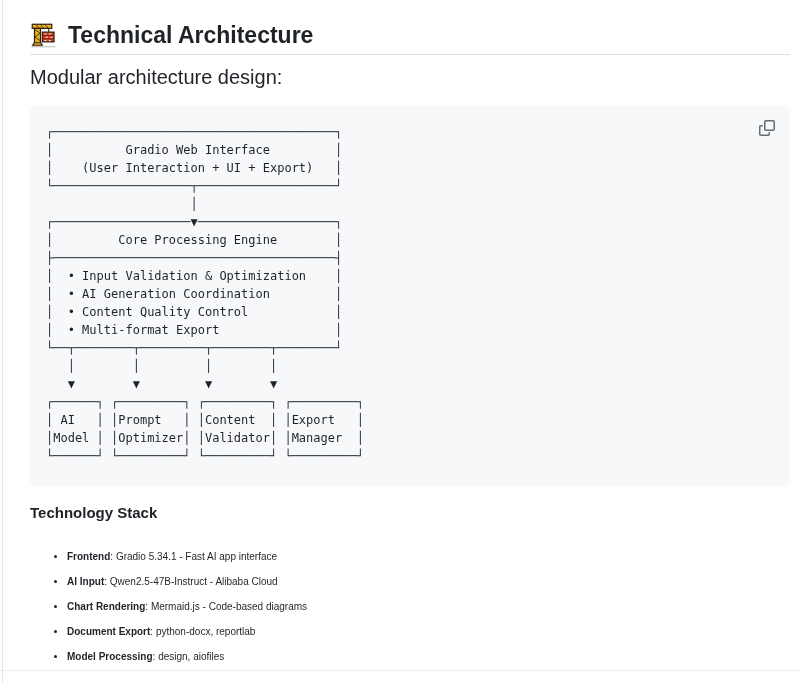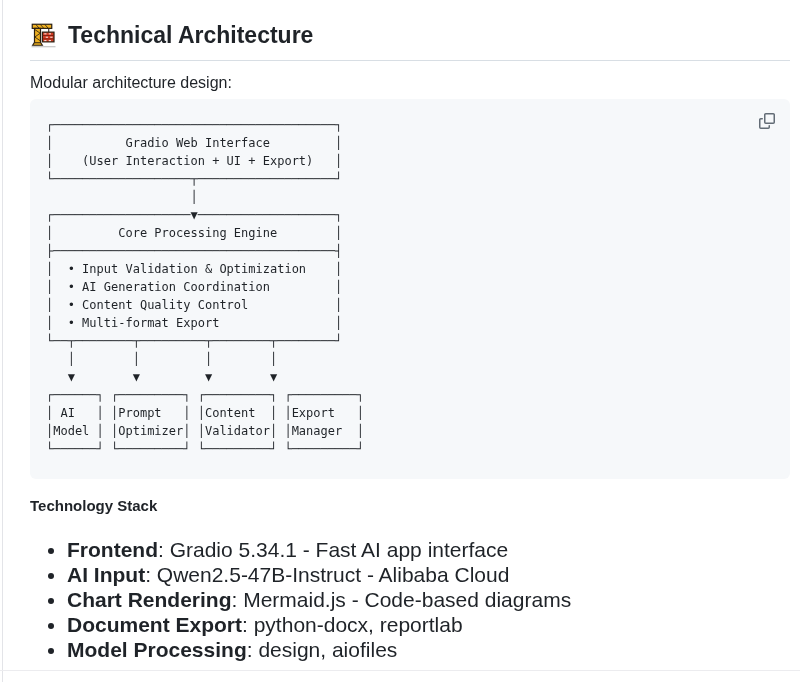--- a/index.html
+++ b/index.html
@@ -16,27 +16,27 @@
     background:#e3e4e8;
   }
   .bottom-divider {
     position:absolute; left:0; top:670px; width:800px; height:1px;
     background:#ececef;
   }
   .content { padding:20px 10px 0 30px; width:760px; box-sizing:content-box; }
 
   .section-heading {
     display:flex; align-items:center; gap:11px;
-    margin:0; padding-bottom:10px;
+    margin:0; padding-bottom:4px;
     border-bottom:1px solid #d8dee4;
     font-size:23px; font-weight:600; line-height:30px;
   }
   .emoji-icon { width:27px; height:27px; flex:0 0 auto; display:inline-block; }
 
-  .intro { margin:10px 0 4px; font-size:16px; line-height:24px; }
+  .intro { margin:10px 0 17px; font-size:20px; line-height:24px; }
 
   .code-block {
     position:relative;
     background:#f6f8fa;
     border-radius:6px;
     padding:17px 16px 21px 16px;
   }
   .code-block pre {
     margin:0;
     font-family:"DejaVu Sans Mono",monospace;
@@ -48,21 +48,21 @@
     position:absolute; top:8px; right:9px;
     width:28px; height:28px;
     display:flex; align-items:center; justify-content:center;
     background:transparent; border:none; border-radius:6px;
     padding:0; cursor:pointer;
   }
 
   .stack-heading { margin:15px 0 19px; font-size:15px; font-weight:700; line-height:24px; }
 
   .stack-list { margin:0; padding-left:37px; }
-  .stack-list li { font-size:21px; line-height:25px; }
+  .stack-list li { font-size:10px; line-height:25px; }
   .stack-list li strong { font-weight:700; }
 </style>
 </head>
 <body>
 
 <div class="pane-divider"></div>
 
 <div class="content">
 
   <h2 class="section-heading">

